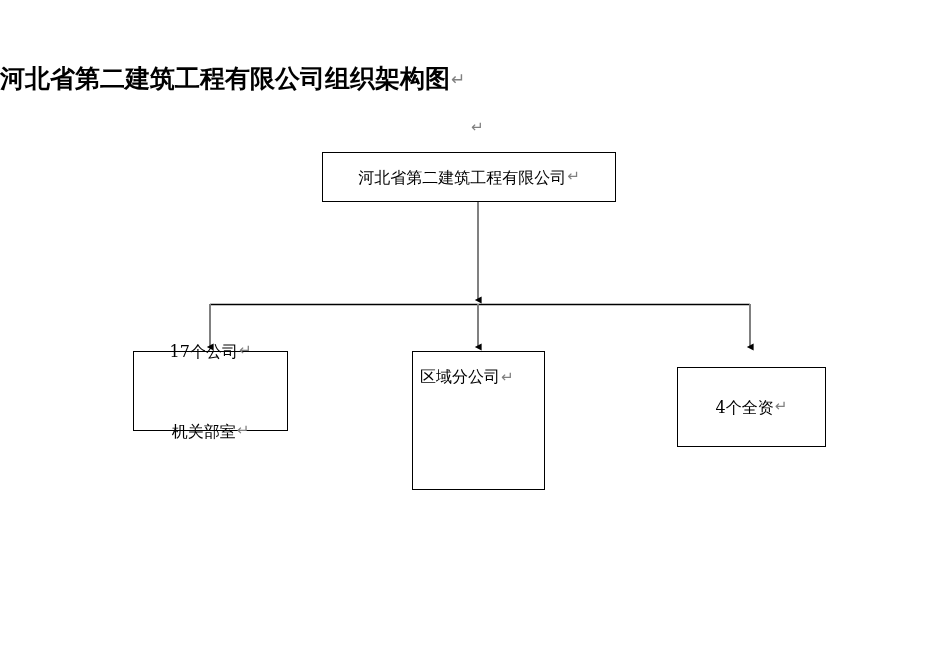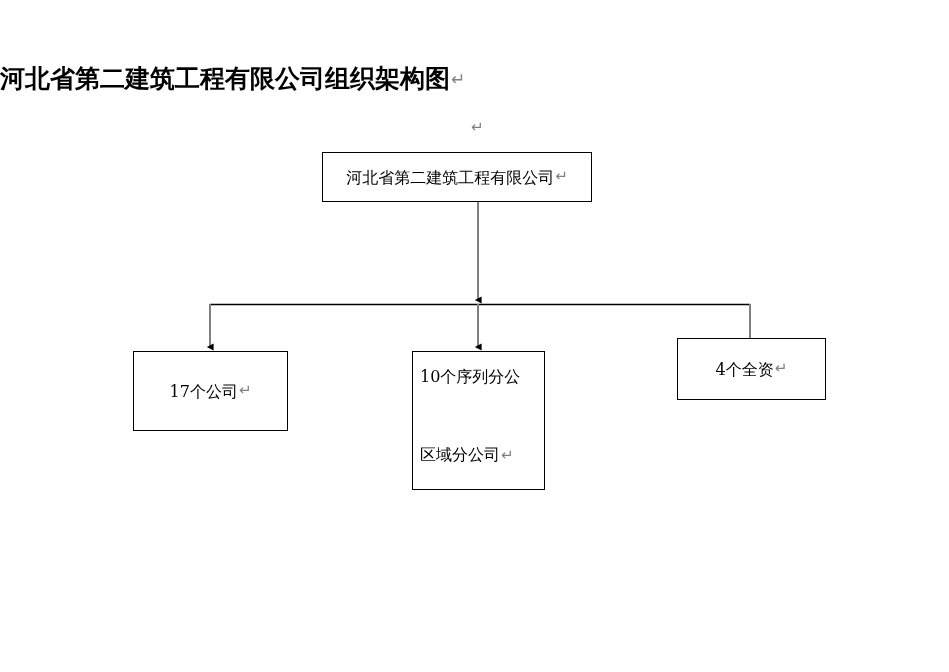--- a/index.html
+++ b/index.html
@@ -68,21 +68,21 @@
     background: #ffffff;
     display: flex;
     flex-direction: column;
     justify-content: center;
     text-align: center;
   }
 
   #box-root {
     left: 322px;
     top: 152px;
-    width: 270px;
+    width: 294px;
     height: 50px;
     font-family: "DejaVu Sans", "Liberation Sans", sans-serif;
     font-size: 16px;
     line-height: 22px;
   }
 
   .leaf-box {
     font-family: "DejaVu Serif", "Liberation Serif", serif;
     font-size: 16px;
     line-height: 33px;
@@ -110,23 +110,23 @@
     padding: 0 7px;
     line-height: 32px;
     white-space: nowrap;
   }
   #box-branches .just-line.last {
     justify-content: flex-start;
   }
 
   #box-subsidiaries {
     left: 677px;
-    top: 338px;
+    top: 367px;
     width: 149px;
-    height: 62px;
+    height: 80px;
   }
 
   .box-line { white-space: nowrap; }
 </style>
 </head>
 <body>
 
 <svg id="chart-canvas" viewBox="0 0 949 672" xmlns="http://www.w3.org/2000/svg">
   <defs>
     <marker id="arrowhead" markerWidth="9" markerHeight="9" refX="4.2" refY="4.2" orient="auto" markerUnits="userSpaceOnUse">
@@ -154,26 +154,26 @@
 <div class="node-box" id="box-root">
   <div class="box-line">
     <span>河北省第二建筑工程有限公司</span><span class="ret">↵</span>
   </div>
 </div>
 
 <div class="node-box leaf-box" id="box-departments">
   <div class="box-line">
     <span>17个公司</span><span class="ret">↵</span>
   </div>
+  <div class="box-line">
+    <span>机关部室</span><span class="ret">↵</span>
+  </div>
 </div>
 
 <div class="node-box leaf-box" id="box-branches">
-  <div class="just-line">
-    <span>10个序列分公</span>
-  </div>
   <div class="just-line last">
     <span>区域分公司</span>
       <span class="ret">↵</span>
   </div>
 </div>
 
 <div class="node-box leaf-box" id="box-subsidiaries">
   <div class="box-line">
     <span>4个全资</span><span class="ret">↵</span>
   </div>

